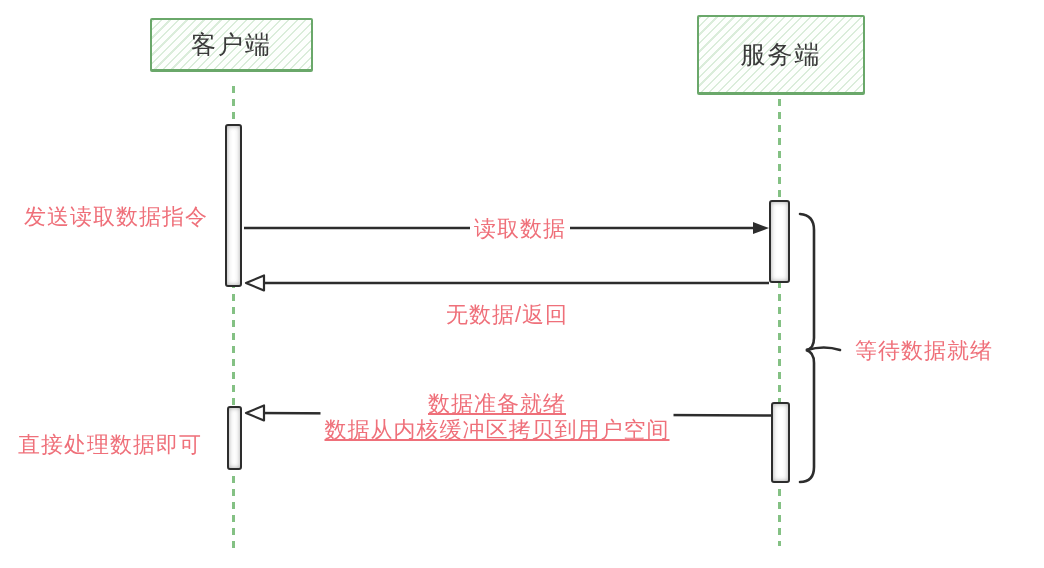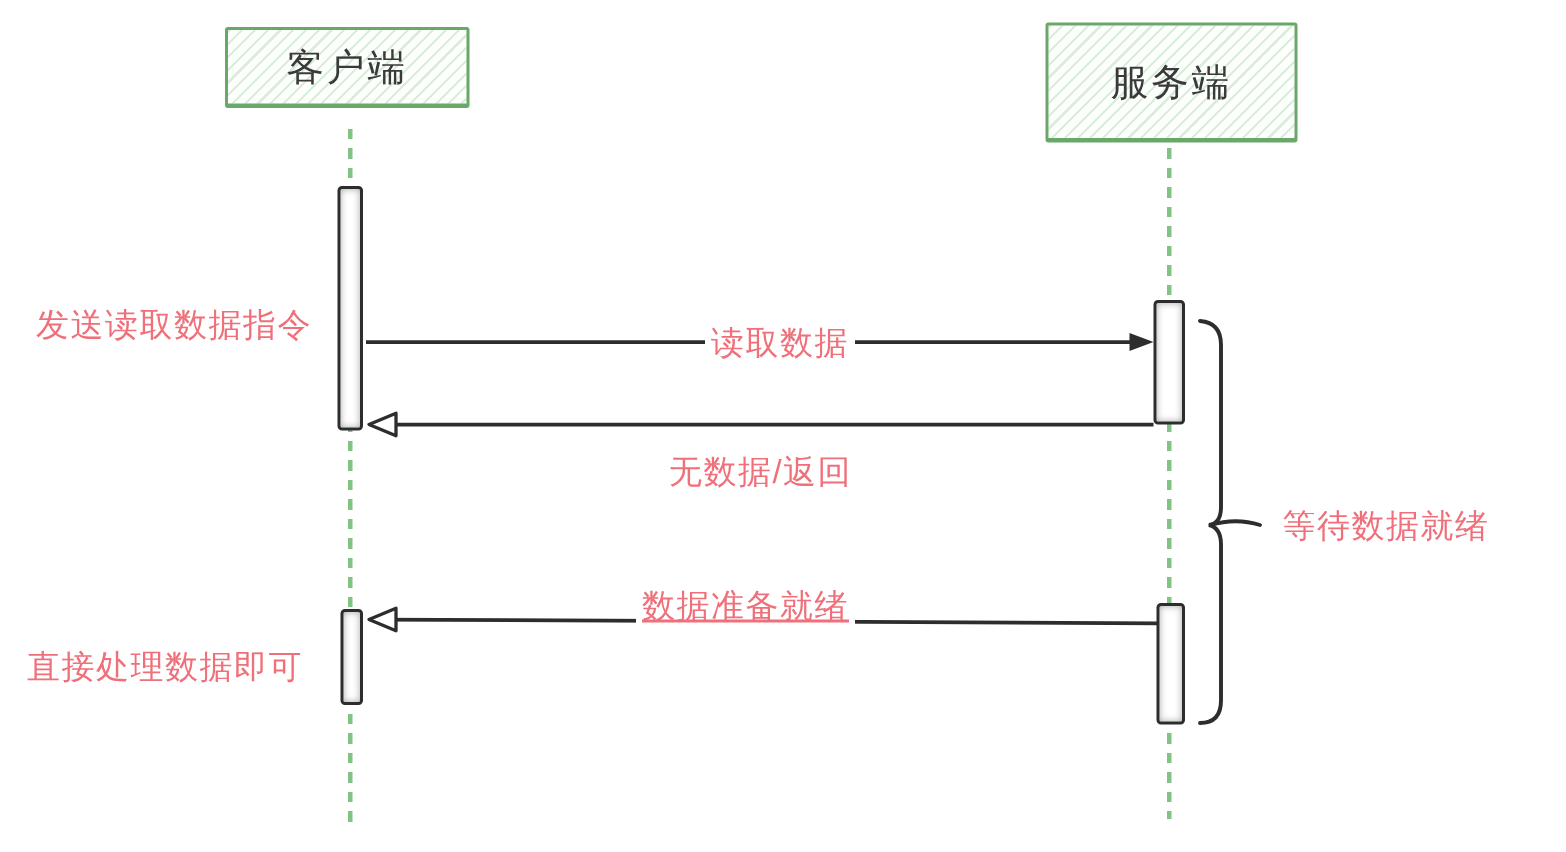--- a/index.html
+++ b/index.html
@@ -123,19 +123,20 @@
     <g>
       <path d="M800,214 Q814,215 814,230 L814,338 Q814,349 806,350 Q814,352 814,363 L814,467 Q814,482 800,482" fill="none" stroke="#2d2d2d" stroke-width="2.6" stroke-linecap="round"></path>
       <path d="M807,350 Q824,345 840,350" fill="none" stroke="#2d2d2d" stroke-width="2.6" stroke-linecap="round"></path>
     </g>
   </svg>
 
   <div class="red-label red-label--on-line msg-read">读取数据</div>
   <div class="red-label red-label--on-line msg-nodata">无数据/返回</div>
   <div class="red-label red-label--on-line msg-ready">
     <div>数据准备就绪</div>
+    <div>数据从内核缓冲区拷贝到用户空间</div>
   </div>
 
   <div class="red-label note-send">发送读取数据指令</div>
   <div class="red-label note-wait">等待数据就绪</div>
   <div class="red-label note-process">直接处理数据即可</div>
 
 </div>
 
 </body></html>

